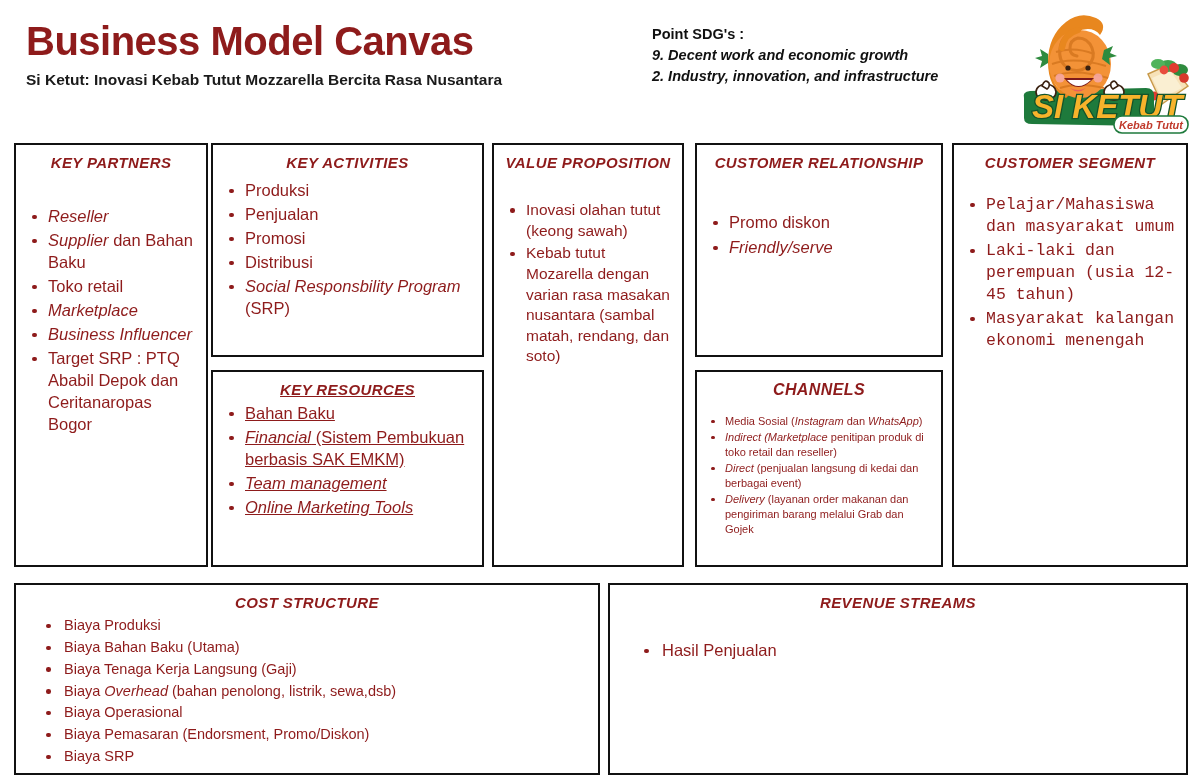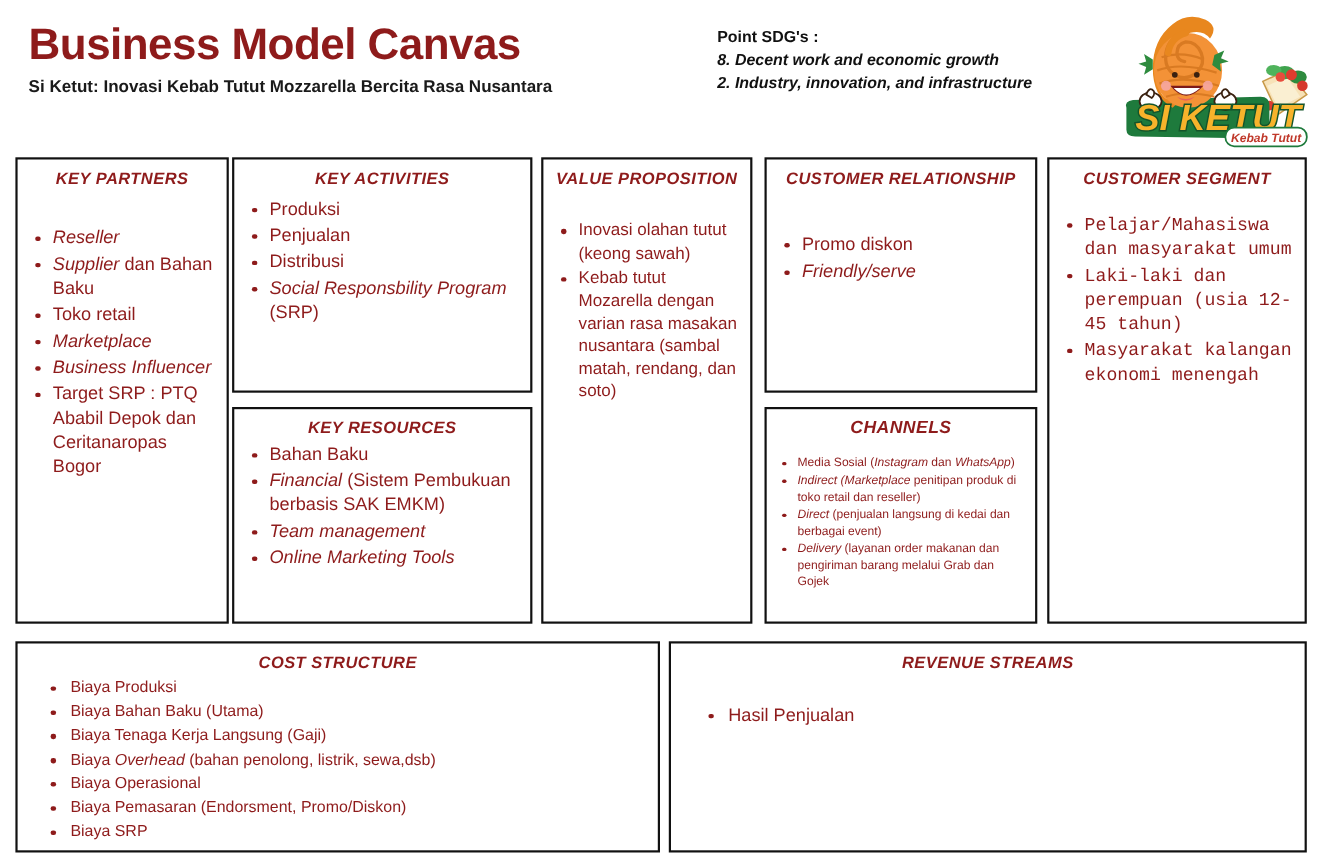--- a/index.html
+++ b/index.html
@@ -146,21 +146,21 @@
   #box-cost-structure ul.items li { margin-bottom: 2.5px; padding-left: 38px; }
   #box-cost-structure ul.items li::before { left: 20px; }
 
   #box-revenue-streams ul.items { margin-top: 28px; font-size: 16.5px; }
   #box-revenue-streams ul.items li { padding-left: 42px; }
   #box-revenue-streams ul.items li::before { left: 24px; }
 
   
   #box-key-partners          { left: 14px;  top: 143px; width: 194px; height: 424px; }
   #box-key-activities        { left: 211px; top: 143px; width: 273px; height: 214px; }
-  #box-key-resources         { left: 211px; top: 370px; width: 273px; height: 197px; }
+  #box-key-resources         { left: 211px; top: 370px; width: 273px; height: 197px; text-decoration: underline; }
   #box-value-proposition     { left: 492px; top: 143px; width: 192px; height: 424px; }
   #box-customer-relationship { left: 695px; top: 143px; width: 248px; height: 214px; }
   #box-channels              { left: 695px; top: 370px; width: 248px; height: 197px; }
   #box-customer-segment      { left: 952px; top: 143px; width: 236px; height: 424px; }
   #box-cost-structure        { left: 14px;  top: 583px; width: 586px; height: 192px; }
   #box-revenue-streams       { left: 608px; top: 583px; width: 580px; height: 192px; }
 </style>
 </head>
 <body>
 
@@ -170,21 +170,21 @@
 
     <div class="title-block">
       <div class="main-title">Business Model Canvas</div>
       <div class="sub-title">
         <span>Si Ketut: Inovasi Kebab Tutut </span><span class="it">Mozzarella</span><span> Bercita Rasa Nusantara</span>
       </div>
     </div>
 
     <div class="sdg-block">
       <div class="sdg-head">Point SDG's :</div>
-      <div class="sdg-item">8. Decent work and economic growth</div>
+      <div class="sdg-item">9. Decent work and economic growth</div>
       <div class="sdg-item">2. Industry, innovation, and infrastructure</div>
     </div>
 
     <div class="logo">
       <svg width="178" height="128" viewBox="0 0 178 128" xmlns="http://www.w3.org/2000/svg">
 
         <g>
           <path d="M130 66 L152 56 L170 78 L144 96 Z" fill="#F7E2B8" stroke="#C89A4A" stroke-width="1.4"></path>
           <path d="M134 70 L152 62 L164 80 L144 90 Z" fill="#FAEFD2"></path>
           <ellipse cx="150" cy="58" rx="9" ry="6" fill="#3FA34D"></ellipse>
@@ -247,20 +247,21 @@
         <li><span class="it">Business Influencer</span></li>
         <li><span>Target SRP : PTQ Ababil Depok dan Ceritanaropas Bogor</span></li>
       </ul>
   </div>
 
   <div class="box" id="box-key-activities">
     <div class="box-title">KEY ACTIVITIES</div>
     <ul class="items">
         <li><span>Produksi</span></li>
         <li><span>Penjualan</span></li>
+        <li><span>Promosi</span></li>
         <li><span>Distribusi</span></li>
         <li><span class="it">Social Responsbility Program</span><span> (SRP)</span></li>
       </ul>
   </div>
 
   <div class="box" id="box-key-resources">
     <div class="box-title">KEY RESOURCES</div>
     <ul class="items">
         <li><span>Bahan Baku</span></li>
         <li><span class="it">Financial</span><span> (Sistem Pembukuan berbasis SAK EMKM)</span></li>

